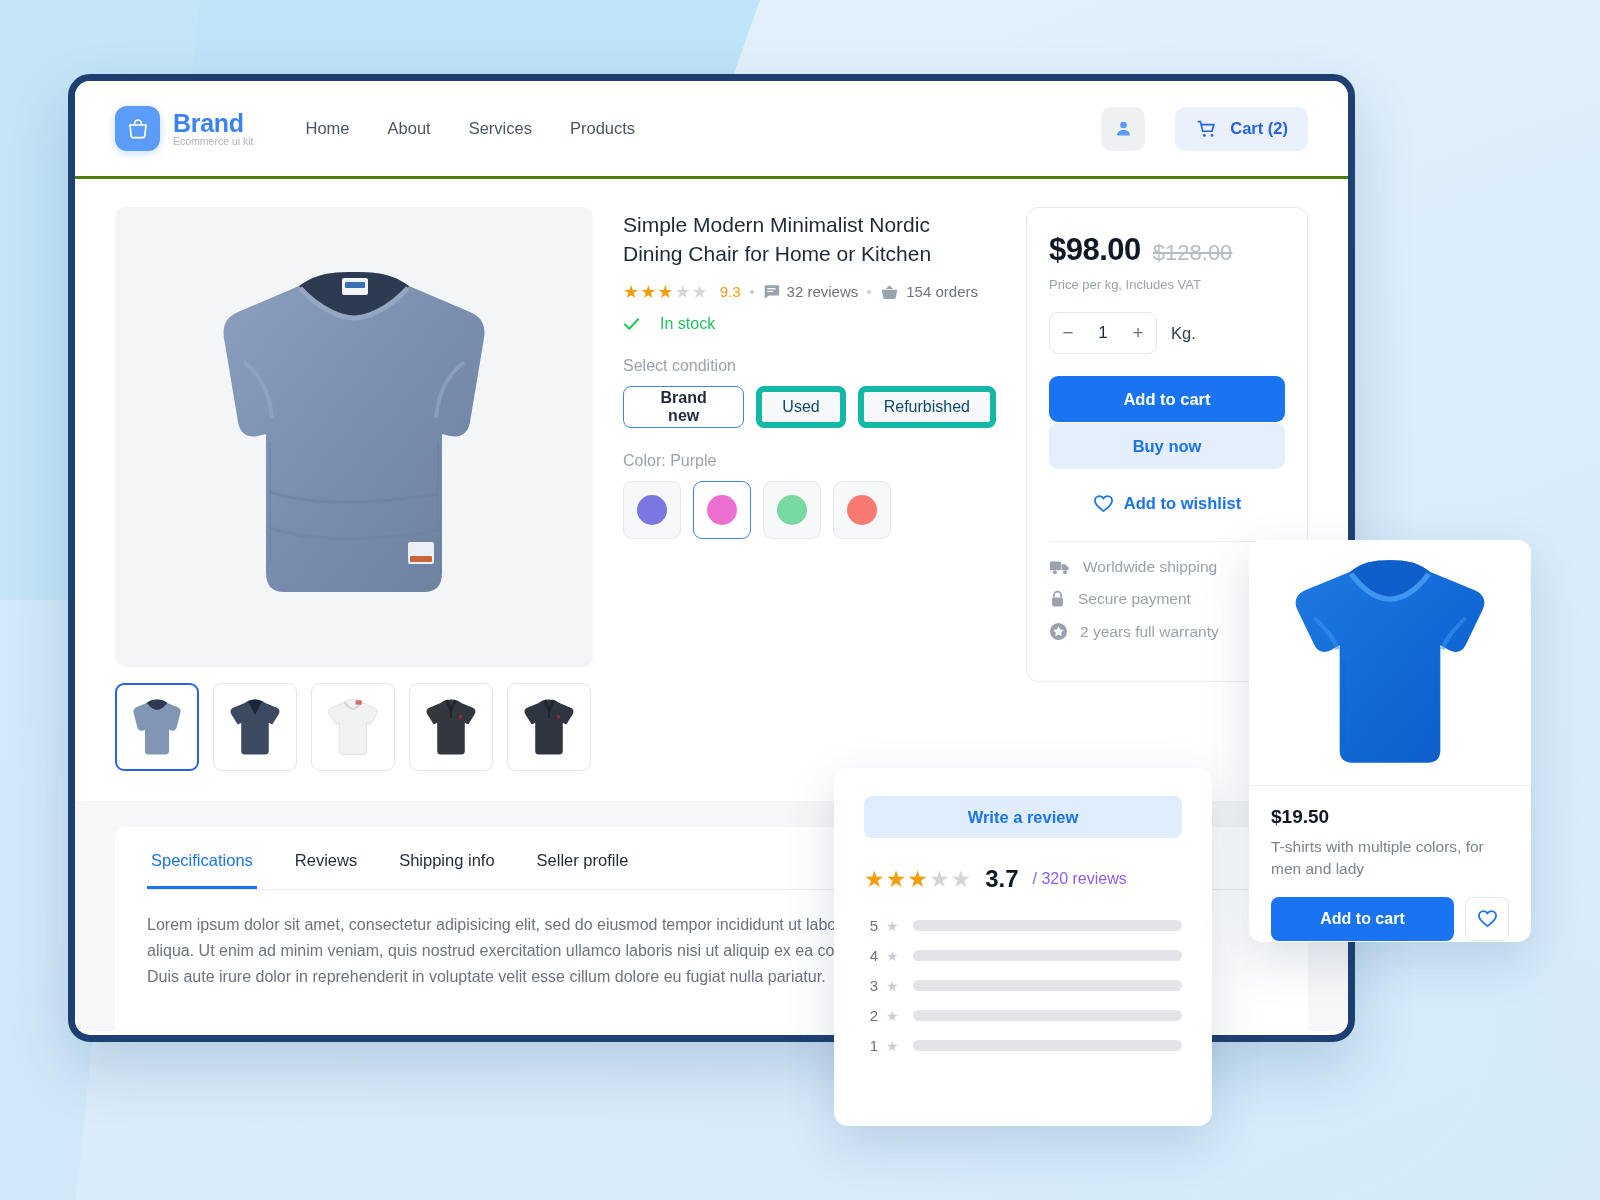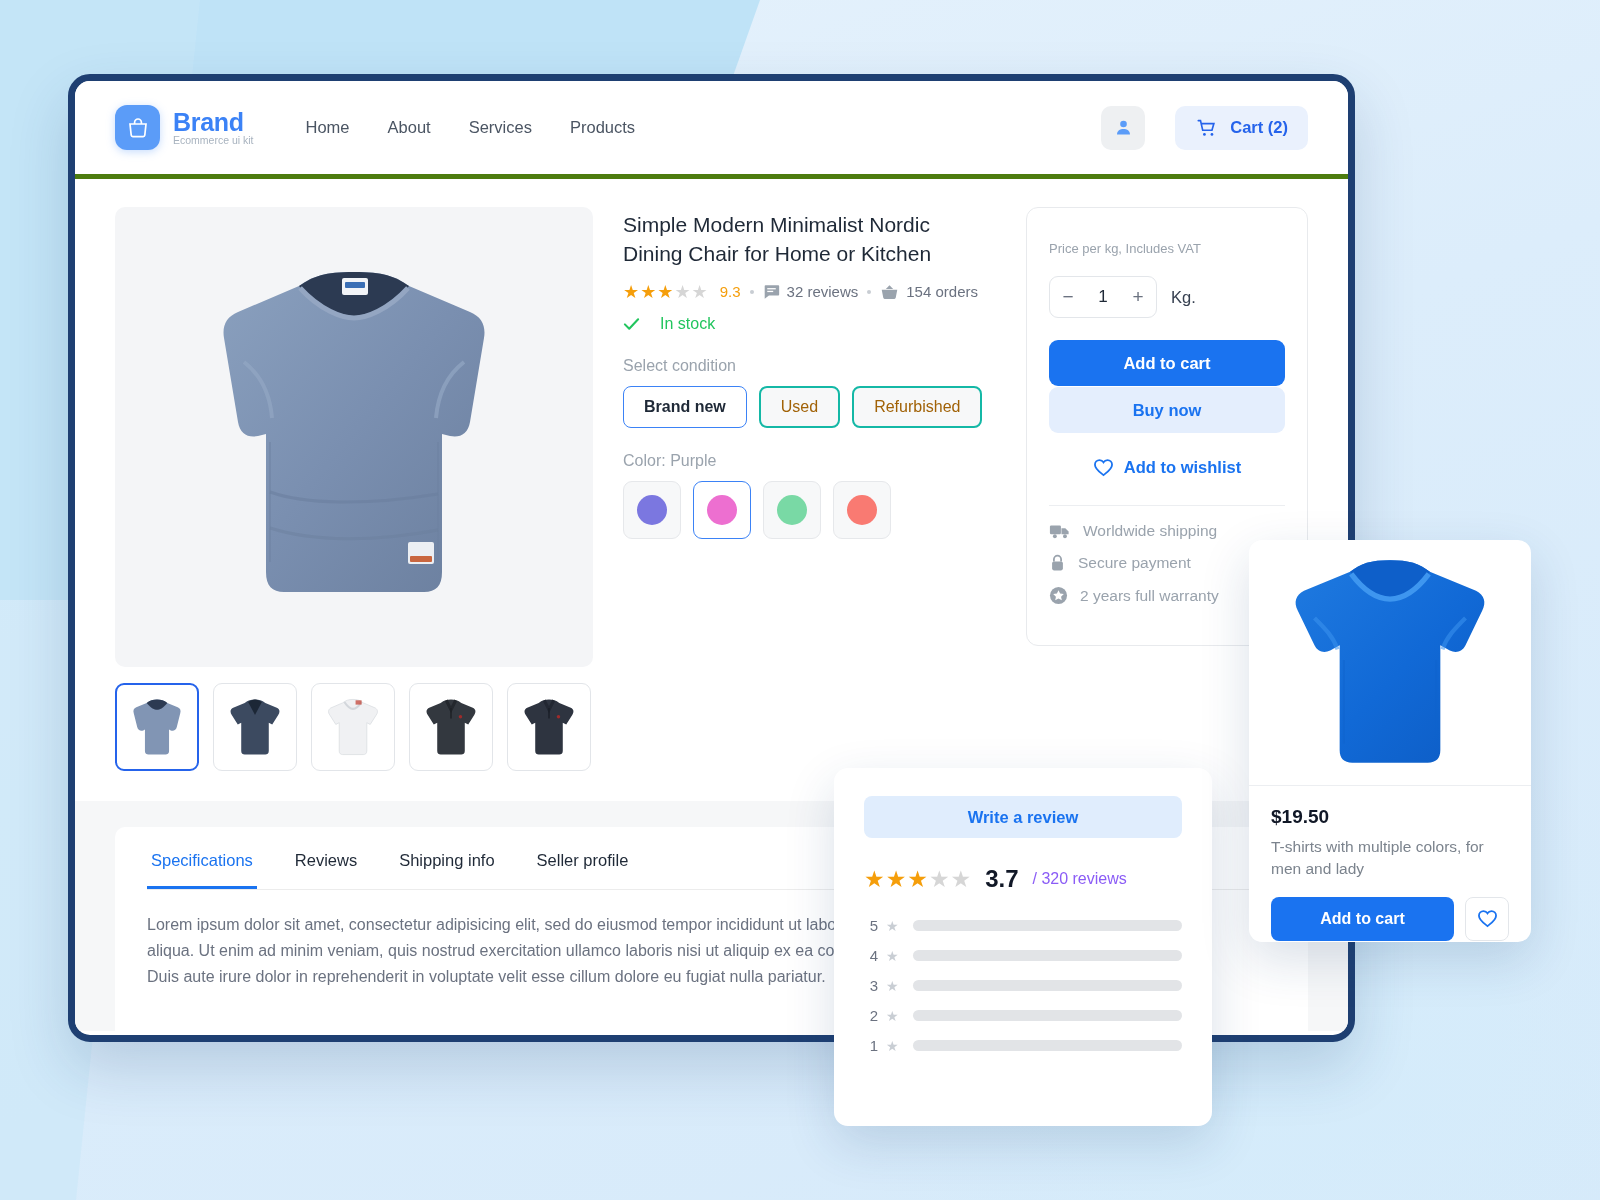--- a/index.html
+++ b/index.html
@@ -36,21 +36,21 @@
     background: #ffffff;
     border: 7px solid #1e3f72;
     border-radius: 22px;
     overflow: hidden;
     box-shadow: 0 26px 60px rgba(20,60,110,.18);
   }
 
   
   .hdr {
     height: 98px; background: #fff; display: flex; align-items: center;
-    padding: 0 40px; border-bottom: 5px solid #4d7c0f;
+    padding: 0 40px; border-bottom: 3px solid #4d7c0f;
   }
   .logo-wrap { display: flex; align-items: center; gap: 13px; }
   .logo-box {
     width: 45px; height: 45px; border-radius: 12px; background: #5b9cf8;
     display: flex; align-items: center; justify-content: center;
     box-shadow: 0 2px 8px rgba(91,156,248,.35);
   }
   .logo-txt .b1 { font-size: 25px; font-weight: bold; color: #3b82f6; line-height: 1.05; letter-spacing: -.3px; }
   .logo-txt .b2 { font-size: 10.5px; color: #a8b3bf; line-height: 1.1; }
   .nav { display: flex; align-items: center; gap: 38px; margin-left: 52px; }
@@ -91,21 +91,21 @@
   .star { font-size: 18px; line-height: 1; color: #d6d6d6; }
   .star.on { color: #f59e0b; }
   .score { color: #f59e0b; font-size: 15px; margin-left: 3px; }
   .dot { width: 4px; height: 4px; border-radius: 50%; background: #c8cdd3; }
   .meta-item { display: flex; align-items: center; gap: 7px; font-size: 15px; color: #6b7280; }
   .instock { display: flex; align-items: center; gap: 20px; margin-top: 14px; color: #22c55e; font-size: 16px; }
   .sect-label { font-size: 16px; color: #9aa3ad; margin-top: 24px; }
   .cond-row { display: flex; gap: 12px; margin-top: 11px; }
   .cond {
     height: 42px; padding: 0 20px; border-radius: 8px; background: #f7f8f9;
-    border: 2px solid #14b8a6; font-size: 16px; color: #a16207; cursor: pointer;
+    border: 6px solid #14b8a6; font-size: 16px; color: #0c4a6e; cursor: pointer;
     display: flex; align-items: center; font-family: inherit;
   }
   .cond.sel { background: #fff; border: 1.5px solid #3b82f6; color: #1f2937; font-weight: bold; }
   .color-row { display: flex; gap: 12px; margin-top: 11px; }
   .swatch {
     width: 58px; height: 58px; border-radius: 9px; background: #f7f8f9; border: 1px solid #e6e8eb;
     display: flex; align-items: center; justify-content: center; cursor: pointer;
   }
   .swatch.sel { background: #fff; border: 1.5px solid #3b82f6; }
   .swatch i { display: block; width: 30px; height: 30px; border-radius: 50%; }
@@ -390,20 +390,24 @@
             <i style="background:#79D9A5"></i>
           </div>
         <div class="swatch">
             <i style="background:#F97A72"></i>
           </div>
       </div>
 
     </div>
 
     <div class="buybox">
+      <div class="price-row">
+        <span class="price">$98.00</span>
+        <span class="old-price">$128.00</span>
+      </div>
       <div class="vat">Price per kg, Includes VAT</div>
 
       <div class="qty-row">
         <div class="stepper">
           <button>
             <span>−</span>
           </button>
           <span class="qv">1</span>
           <button>
             <span>+</span>

